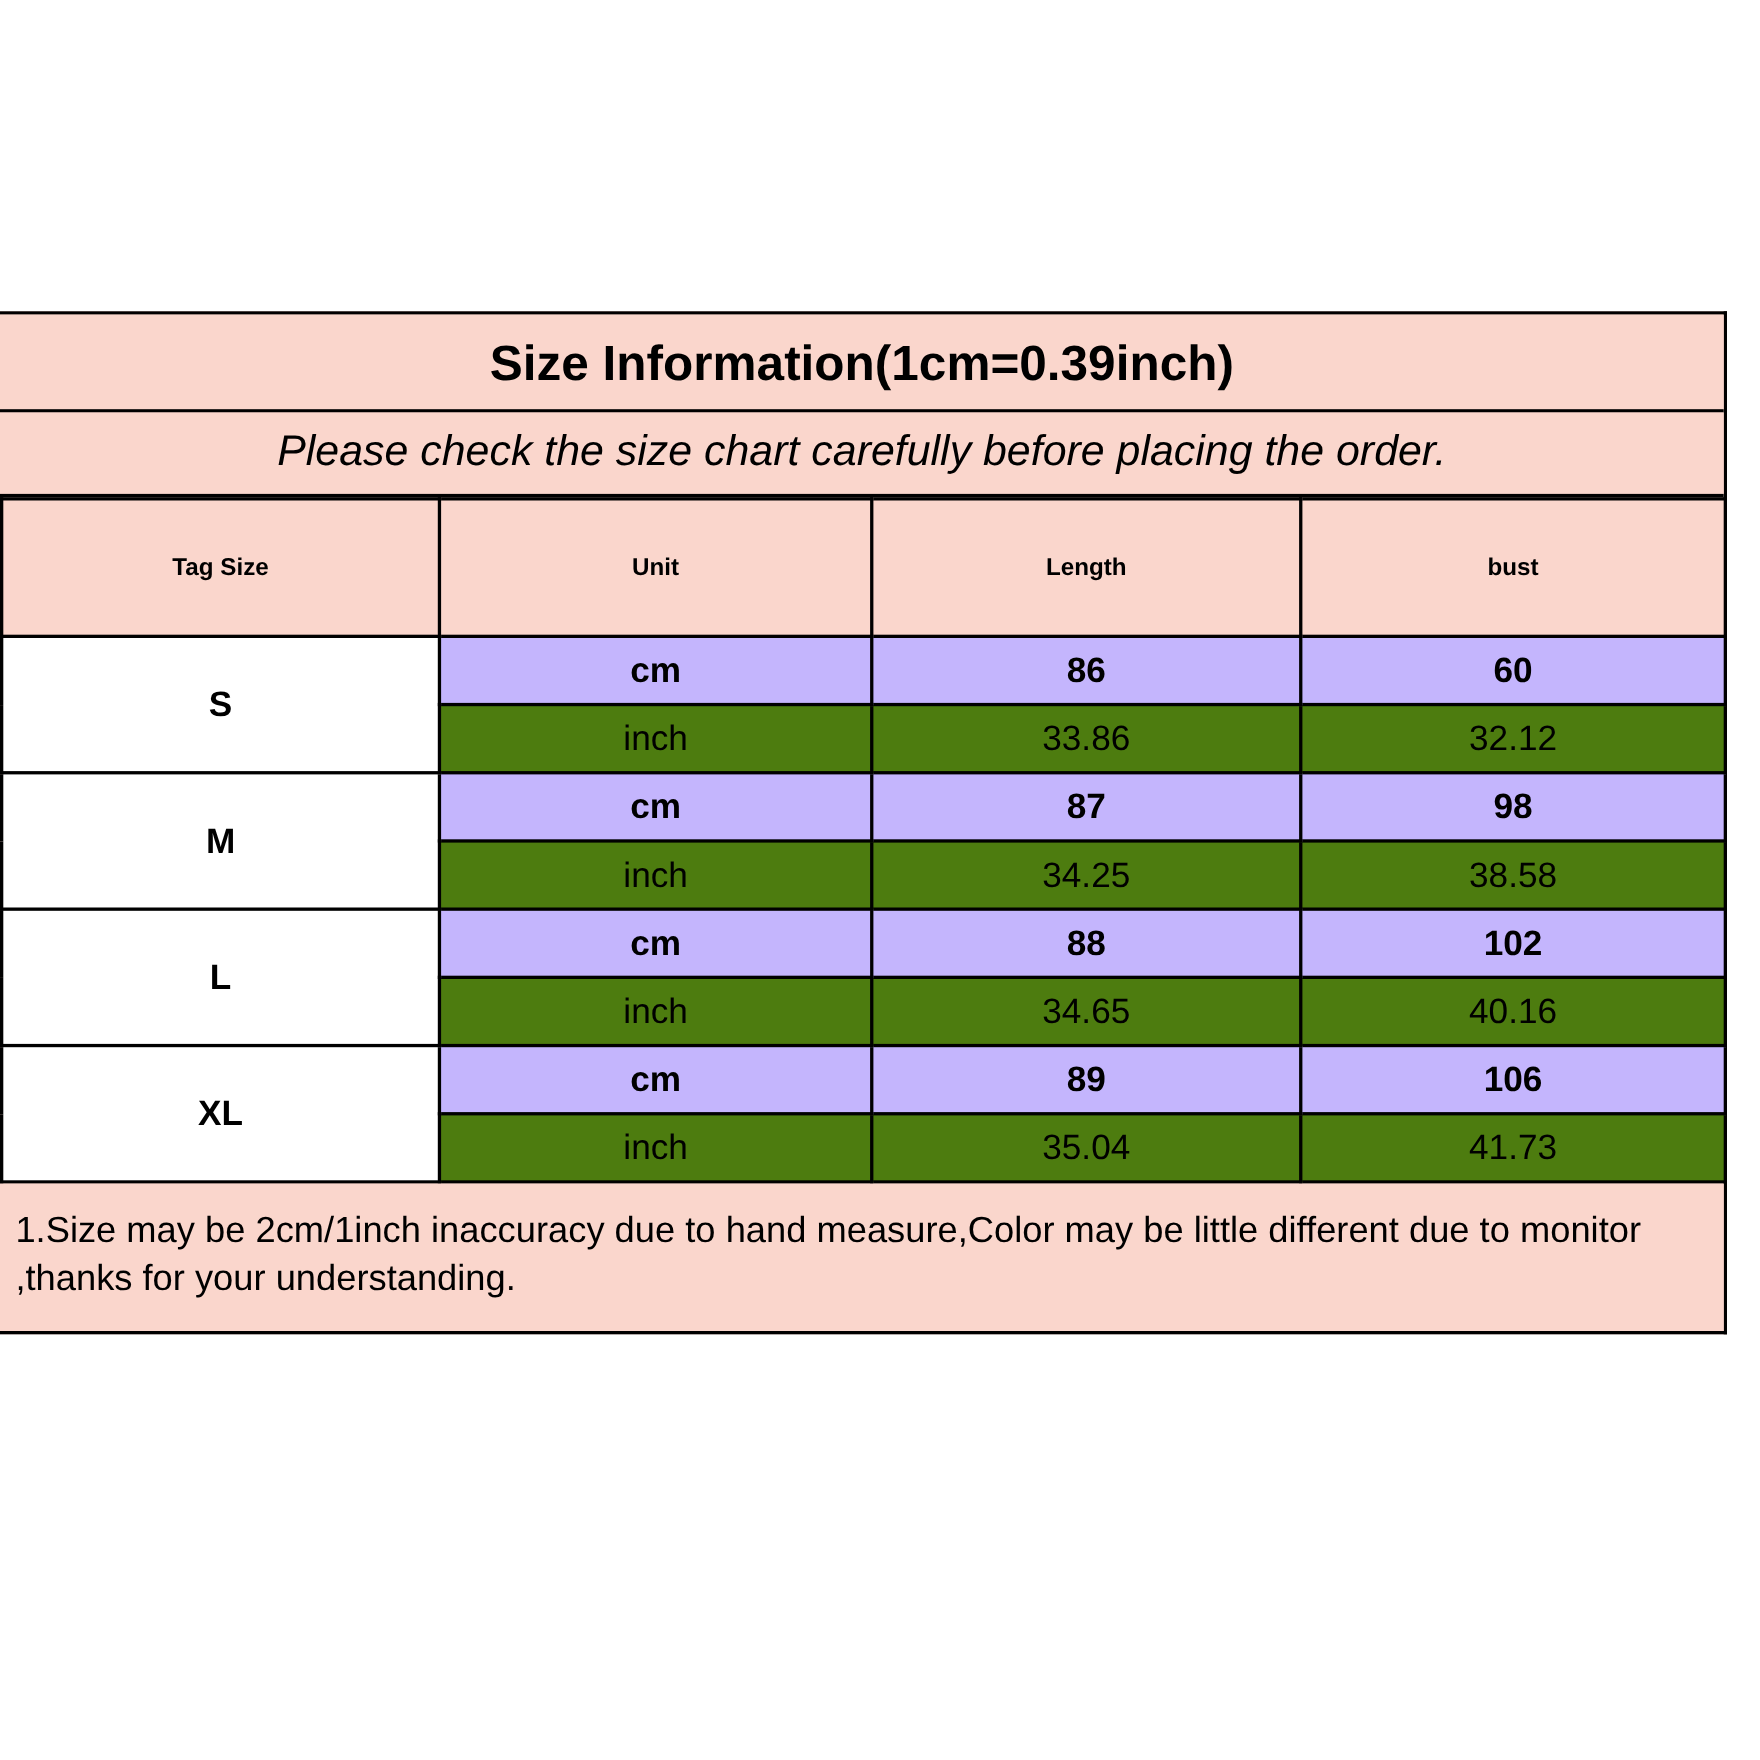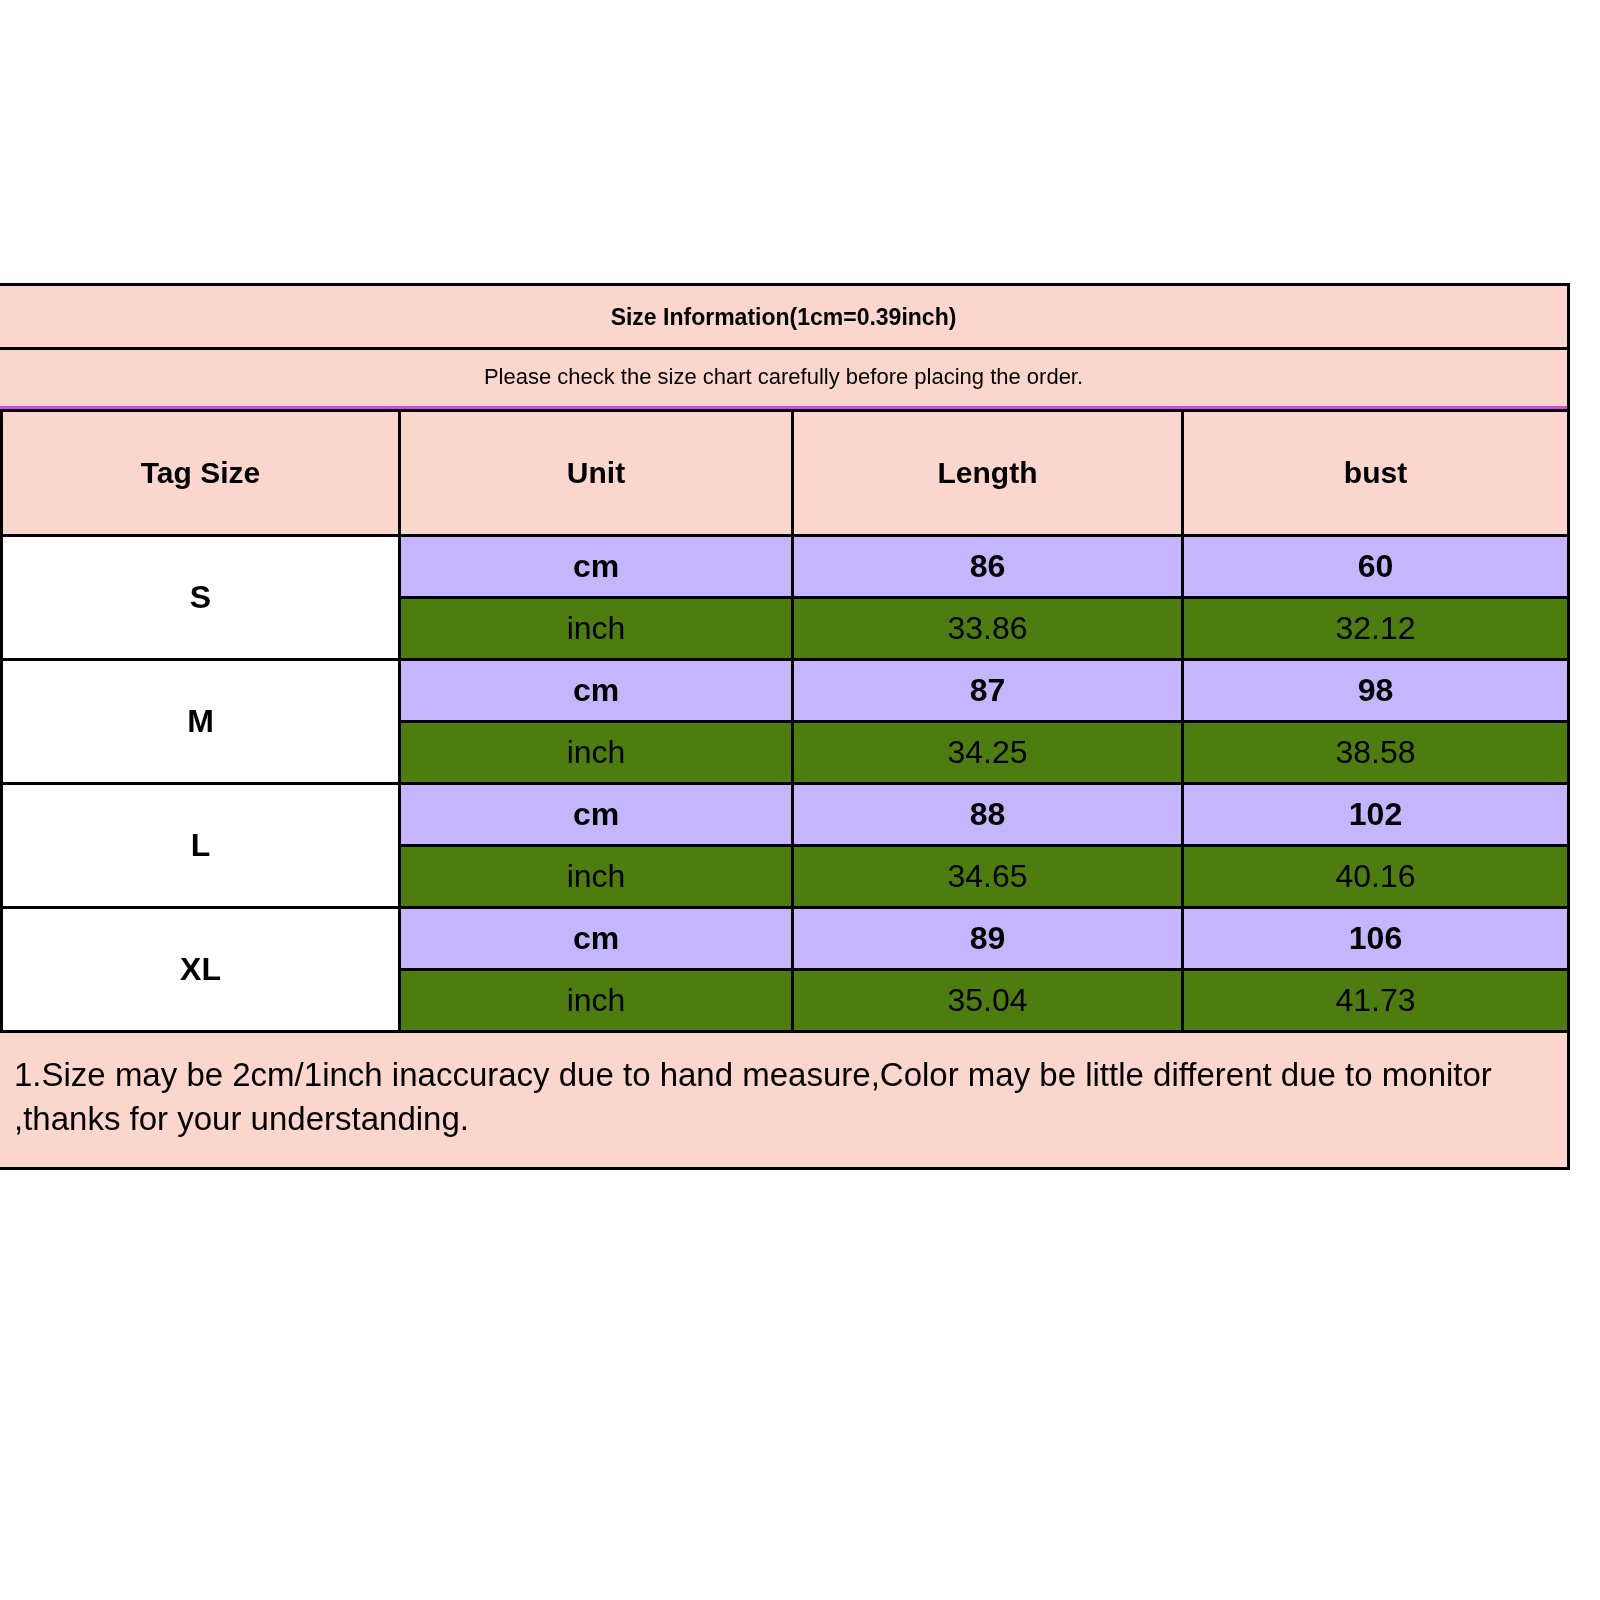--- a/index.html
+++ b/index.html
@@ -22,48 +22,49 @@
     border-top: 3px solid #000;
     border-bottom: 3px solid #000;
     border-right: 3px solid #000;
     box-sizing: border-box;
     background: #fad6cc;
   }
   .title-row {
     background: #fad6cc;
     text-align: center;
     font-weight: bold;
-    font-size: 23px;
+    font-size: 45px;
     padding: 18px 0 16px 0;
     border-bottom: 3px solid #000;
   }
   .subtitle-row {
     background: #fad6cc;
     text-align: center;
-    font-size: 22px;
+    font-size: 39px;
     padding: 14px 0 16px 0;
-    border-bottom: 3px solid #d946ef;
+    border-bottom: 3px solid #000000;
+    font-style: italic;
   }
   table.size-table {
     width: 100%;
     border-collapse: collapse;
     table-layout: fixed;
   }
   table.size-table th,
   table.size-table td {
     border: 3px solid #000;
     text-align: center;
     font-size: 32px;
     padding: 0;
     height: 59px;
   }
   table.size-table th {
     background: #fad6cc;
     font-weight: bold;
-    font-size: 30px;
+    font-size: 22px;
     height: 122px;
   }
   col.c-tag { width: 398px; }
   col.c-unit { width: 393px; }
   col.c-len  { width: 390px; }
   col.c-bust { width: 386px; }
 
   td.tagcell {
     background: #ffffff;
     font-weight: bold;

